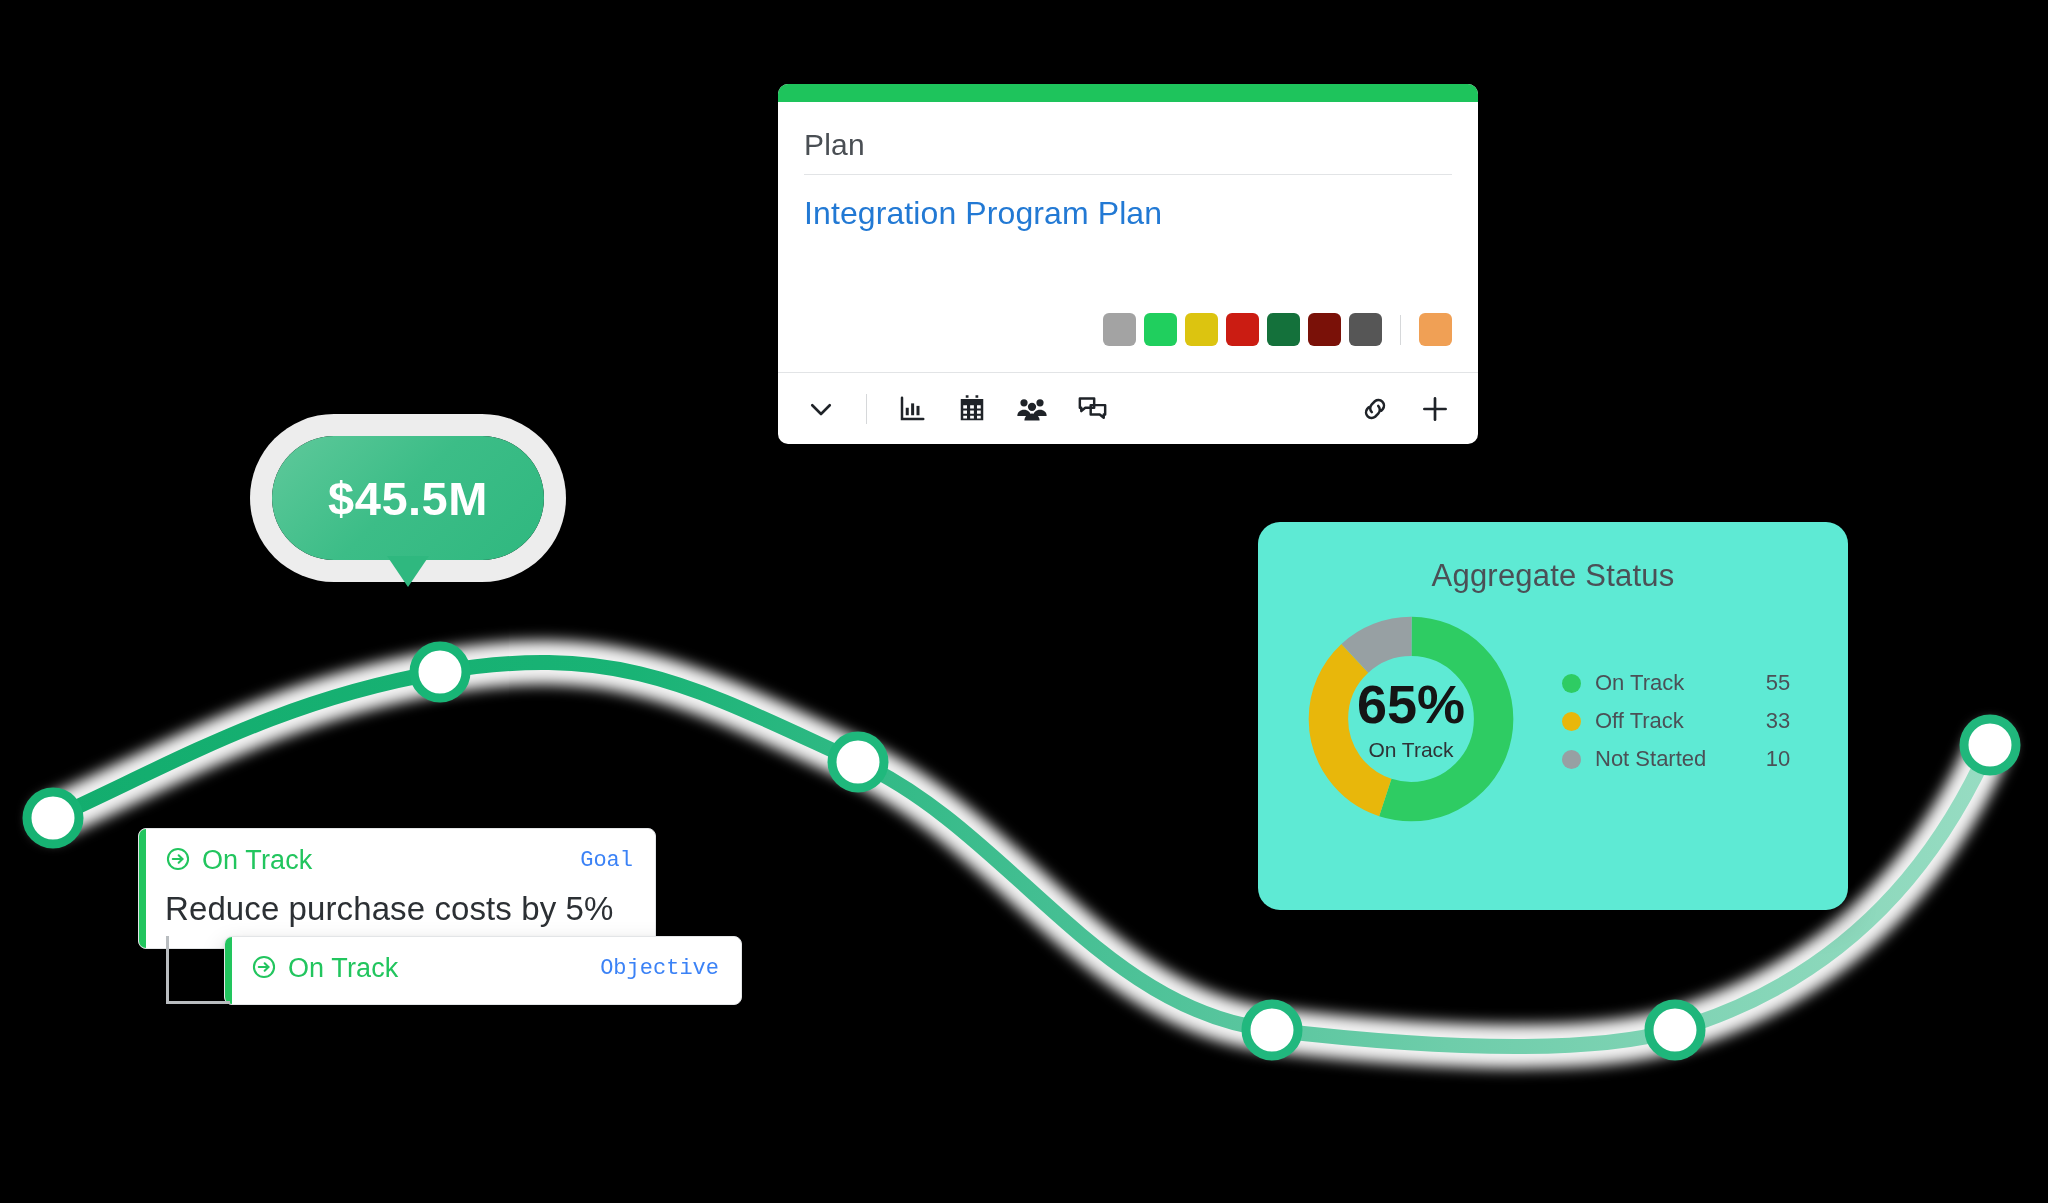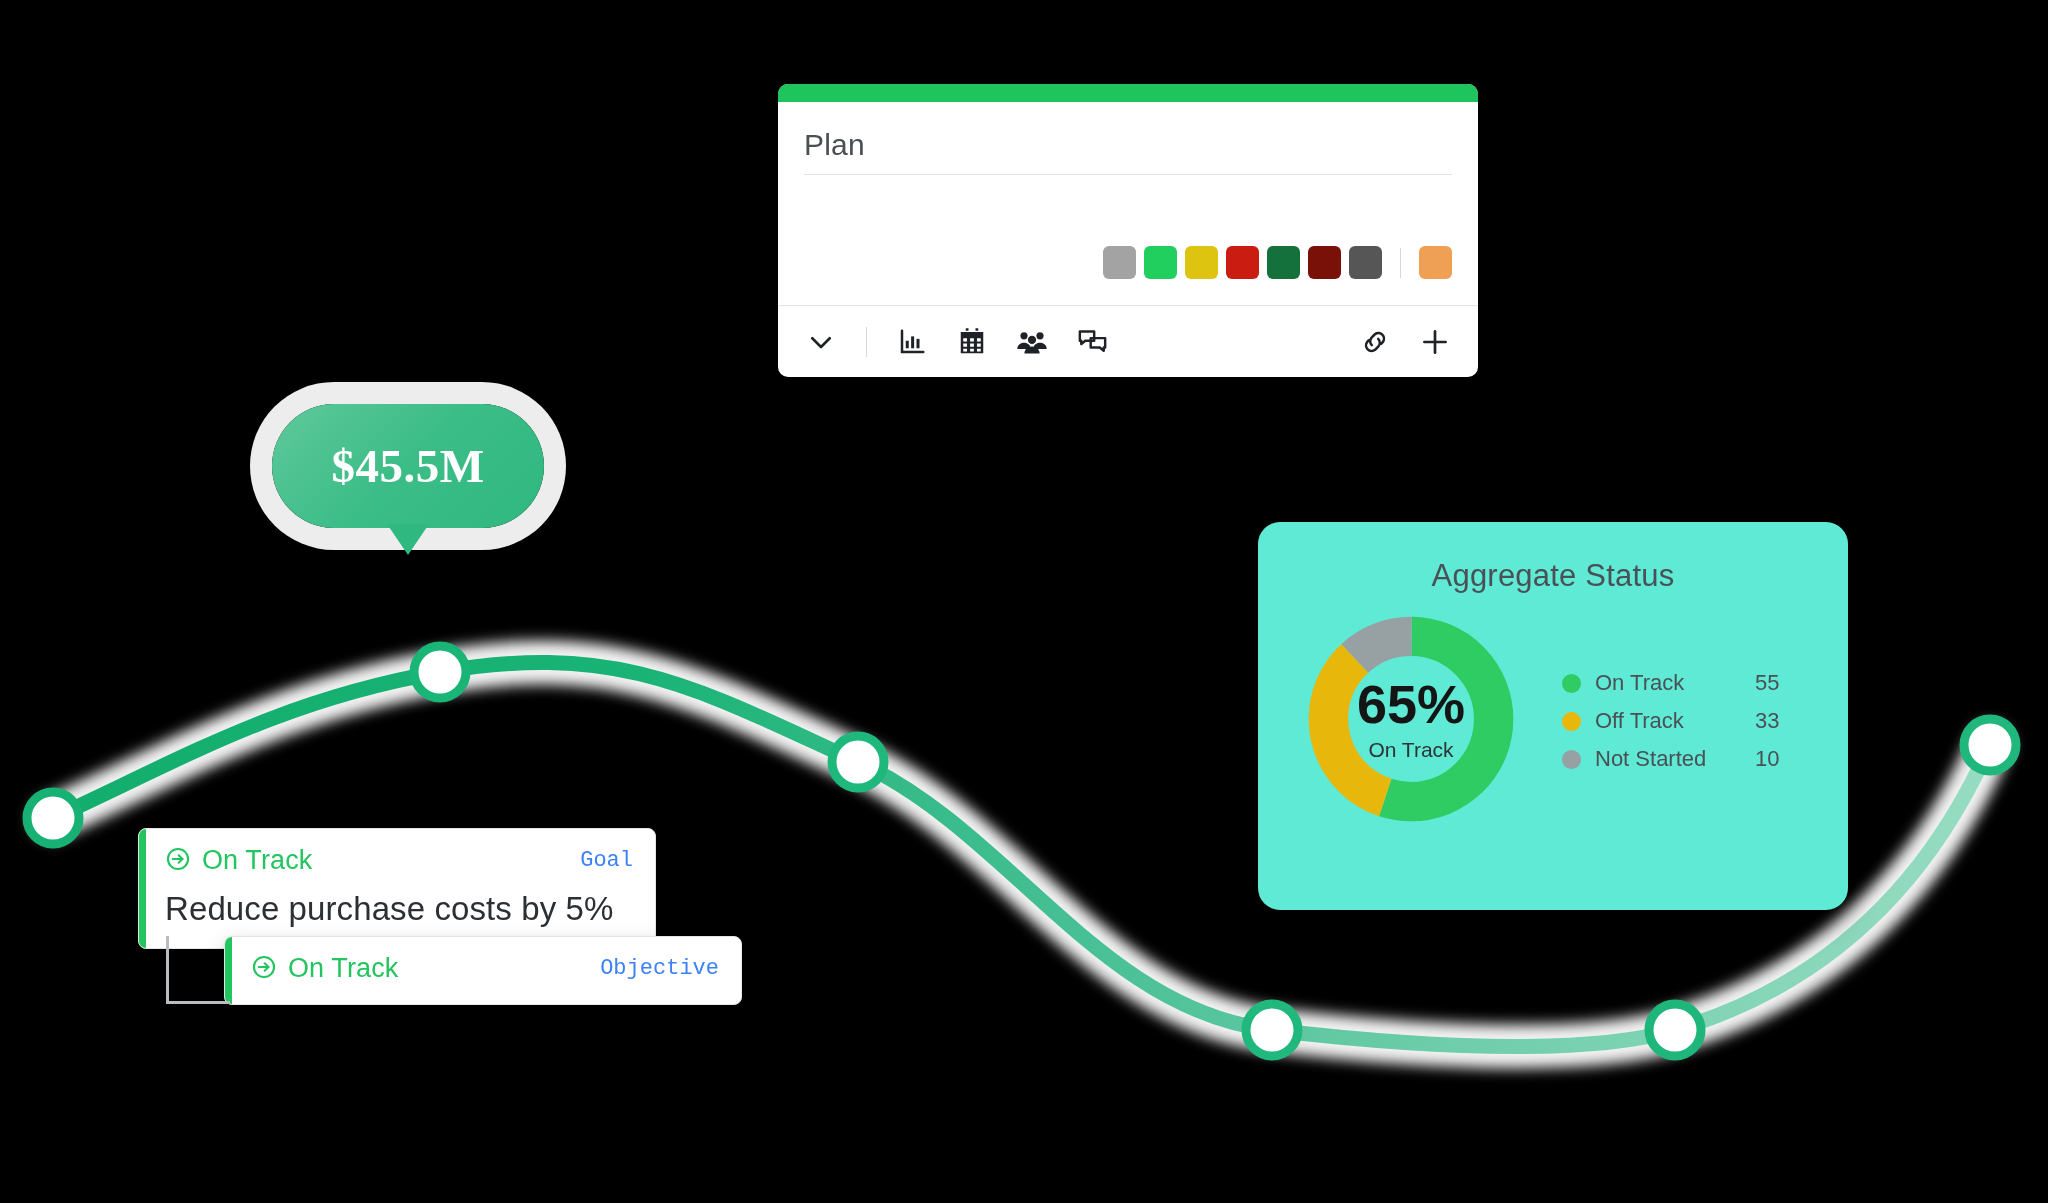--- a/index.html
+++ b/index.html
@@ -153,36 +153,35 @@
     align-items: center;
     font-size: 22px;
     color: #4b5056;
   }
   .legend-dot {
     width: 19px; height: 19px; border-radius: 50%;
     margin-right: 14px;
     flex: 0 0 auto;
   }
   .legend-label { width: 160px; }
-  .legend-value { width: 46px; text-align: left; }
+  .legend-value { width: 46px; text-align: center; }
 
   
   #value-bubble {
     position: absolute;
     left: 272px;
-    top: 404px;
+    top: 436px;
     width: 272px;
     height: 124px;
     border-radius: 62px;
     background: linear-gradient(135deg, #5fc99b 0%, #3cbd87 48%, #2fb87f 100%);
     box-shadow: 0 0 0 22px rgba(255,255,255,0.93), 0 14px 34px rgba(0,0,0,0.16);
     display: flex;
     align-items: center;
     justify-content: center;
-    font-family: Liberation Serif, serif;
   }
   #value-bubble-text {
     color: #ffffff;
     font-size: 47px;
     font-weight: bold;
     letter-spacing: .5px;
   }
   #value-bubble-tail {
     position: absolute;
     left: 50%;
@@ -290,20 +289,21 @@
       <circle cx="1990" cy="745" r="26" fill="#ffffff" stroke="#20b77c" stroke-width="9"></circle>
     </g>
   </svg>
 
   <div id="plan-card">
     <div id="plan-accent"></div>
     <div class="plan-body">
       <div id="plan-type-row">
         <span id="plan-type">Plan</span>
       </div>
+      <div id="plan-title">Integration Program Plan</div>
       <div id="swatch-zone">
         <div id="swatches">
           <div class="swatch" style="background:#a3a3a3"></div>
           <div class="swatch" style="background:#20cf5e"></div>
           <div class="swatch" style="background:#dcc410"></div>
           <div class="swatch" style="background:#cb1c12"></div>
           <div class="swatch" style="background:#14713b"></div>
           <div class="swatch" style="background:#7a1108"></div>
           <div class="swatch" style="background:#565656"></div>
           <div id="swatch-divider"></div>

